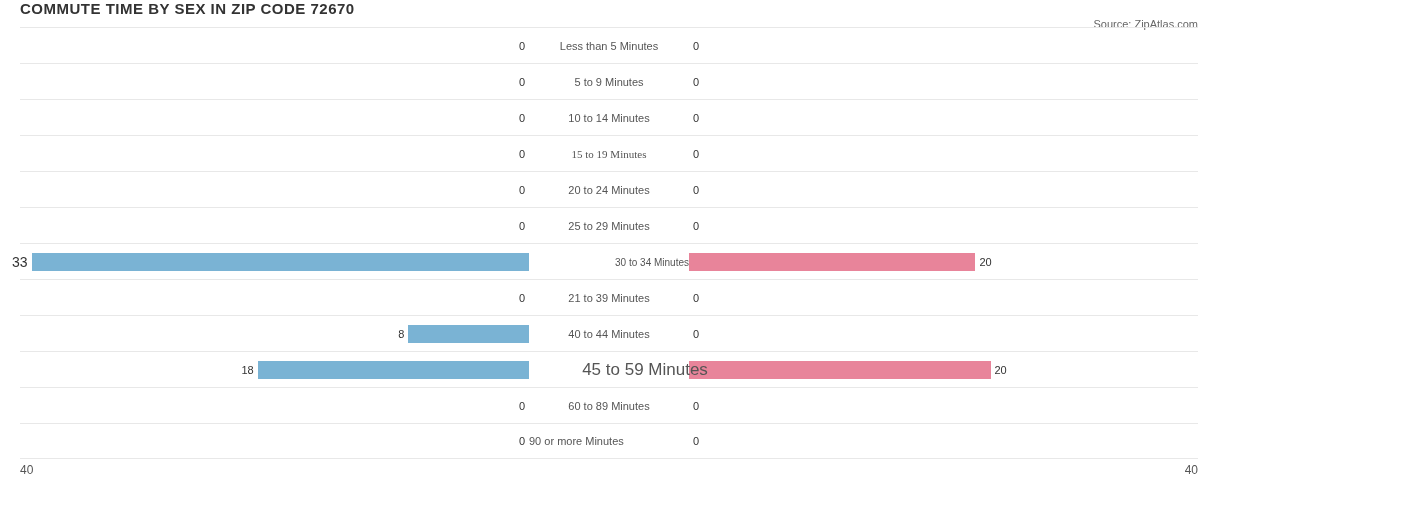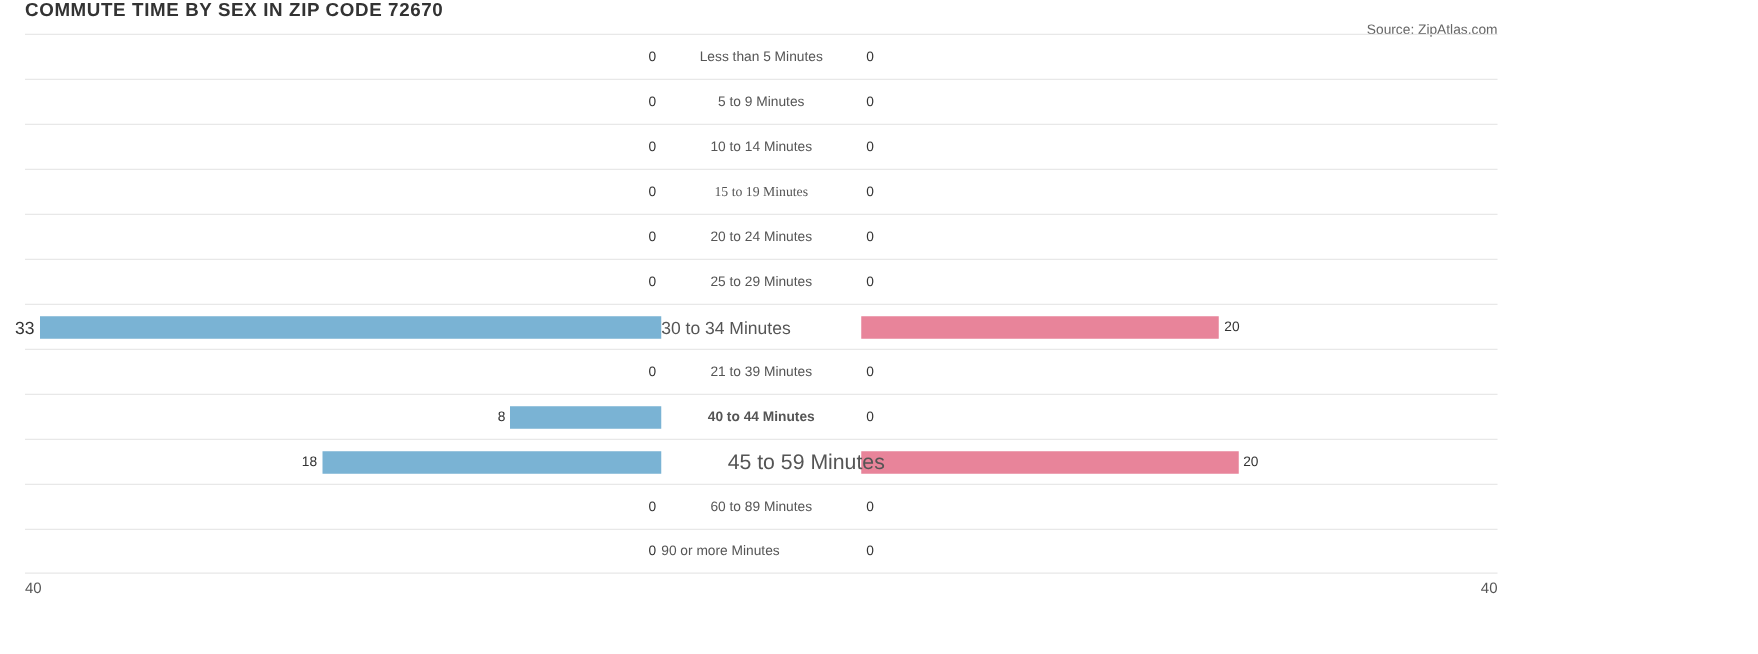--- a/index.html
+++ b/index.html
@@ -110,36 +110,36 @@
         <div style="position: relative; width: 100%; height: 100%;">
           <div style="position: absolute; left: 50%; top: 50%; transform: translateX(-50%) translateY(-50%); width: 160px; text-align: center; font-size: 11px; color: rgb(85, 85, 85); white-space: nowrap; z-index: 5;">25 to 29 Minutes</div>
           <div style="position: absolute; right: calc(50% + 84px); top: 50%; transform: translateY(-50%); font-size: 11px; color: rgb(51, 51, 51);">0</div>
           <div style="position: absolute; left: calc(50% + 84px); top: 50%; transform: translateY(-50%); font-size: 11px; color: rgb(51, 51, 51);">0</div>
         </div>
       </div>
       <div style="position: relative; height: 36px; border-top: 1px solid rgb(232, 232, 232); display: flex; align-items: center; width: 100%;">
         <div style="position: relative; width: 100%; height: 100%;">
           <div style="position: absolute; right: calc(50% + 80px); top: 50%; transform: translateY(-50%); width: 497.475px; height: 18px; background: rgb(122, 179, 212);"></div>
           <div style="position: absolute; left: calc(50% + 80px); top: 50%; transform: translateY(-50%); width: 286.425px; height: 18px; background: rgb(232, 132, 154);"></div>
-          <div style="position: absolute; left: 50%; top: 50%; transform: translateX(-50%) translateY(-50%); width: 160px; text-align: left; font-size: 14px; color: rgb(85, 85, 85); white-space: nowrap; z-index: 5;">30 to 34 Minutes</div>
+          <div style="position: absolute; left: 50%; top: 50%; transform: translateX(-50%) translateY(-50%); width: 160px; text-align: right; font-size: 10px; color: rgb(85, 85, 85); white-space: nowrap; z-index: 5;">30 to 34 Minutes</div>
           <div style="position: absolute; right: calc(50% + 581.475px); top: 50%; transform: translateY(-50%); font-size: 14px; color: rgb(51, 51, 51); margin-left: 32px;">33</div>
           <div style="position: absolute; left: calc(50% + 370.425px); top: 50%; transform: translateY(-50%); font-size: 11px; color: rgb(51, 51, 51);">20</div>
         </div>
       </div>
       <div style="position: relative; height: 36px; border-top: 1px solid rgb(232, 232, 232); display: flex; align-items: center; width: 100%;">
         <div style="position: relative; width: 100%; height: 100%;">
           <div style="position: absolute; left: 50%; top: 50%; transform: translateX(-50%) translateY(-50%); width: 160px; text-align: center; font-size: 11px; color: rgb(85, 85, 85); white-space: nowrap; z-index: 5;">21 to 39 Minutes</div>
           <div style="position: absolute; right: calc(50% + 84px); top: 50%; transform: translateY(-50%); font-size: 11px; color: rgb(51, 51, 51);">0</div>
           <div style="position: absolute; left: calc(50% + 84px); top: 50%; transform: translateY(-50%); font-size: 11px; color: rgb(51, 51, 51);">0</div>
         </div>
       </div>
       <div style="position: relative; height: 36px; border-top: 1px solid rgb(232, 232, 232); display: flex; align-items: center; width: 100%;">
         <div style="position: relative; width: 100%; height: 100%;">
           <div style="position: absolute; right: calc(50% + 80px); top: 50%; transform: translateY(-50%); width: 120.6px; height: 18px; background: rgb(122, 179, 212);"></div>
-          <div style="position: absolute; left: 50%; top: 50%; transform: translateX(-50%) translateY(-50%); width: 160px; text-align: center; font-size: 11px; color: rgb(85, 85, 85); white-space: nowrap; z-index: 5; font-weight: bold;">40 to 44 Minutes</div>
+          <div style="position: absolute; left: 50%; top: 50%; transform: translateX(-50%) translateY(-50%); width: 160px; text-align: center; font-size: 11px; color: rgb(85, 85, 85); white-space: nowrap; z-index: 5;">40 to 44 Minutes</div>
           <div style="position: absolute; right: calc(50% + 204.6px); top: 50%; transform: translateY(-50%); font-size: 11px; color: rgb(51, 51, 51);">8</div>
           <div style="position: absolute; left: calc(50% + 84px); top: 50%; transform: translateY(-50%); font-size: 11px; color: rgb(51, 51, 51);">0</div>
         </div>
       </div>
       <div style="position: relative; height: 36px; border-top: 1px solid rgb(232, 232, 232); display: flex; align-items: center; width: 100%;">
         <div style="position: relative; width: 100%; height: 100%;">
           <div style="position: absolute; right: calc(50% + 80px); top: 50%; transform: translateY(-50%); width: 271.35px; height: 18px; background: rgb(122, 179, 212);"></div>
           <div style="position: absolute; left: calc(50% + 80px); top: 50%; transform: translateY(-50%); width: 301.5px; height: 18px; background: rgb(232, 132, 154);"></div>
           <div style="position: absolute; left: 50%; top: 50%; transform: translateX(-50%) translateY(-50%); width: 160px; text-align: center; font-size: 17px; color: rgb(85, 85, 85); white-space: nowrap; z-index: 5; margin-left: 36px;">45 to 59 Minutes</div>
           <div style="position: absolute; right: calc(50% + 355.35px); top: 50%; transform: translateY(-50%); font-size: 11px; color: rgb(51, 51, 51);">18</div>

